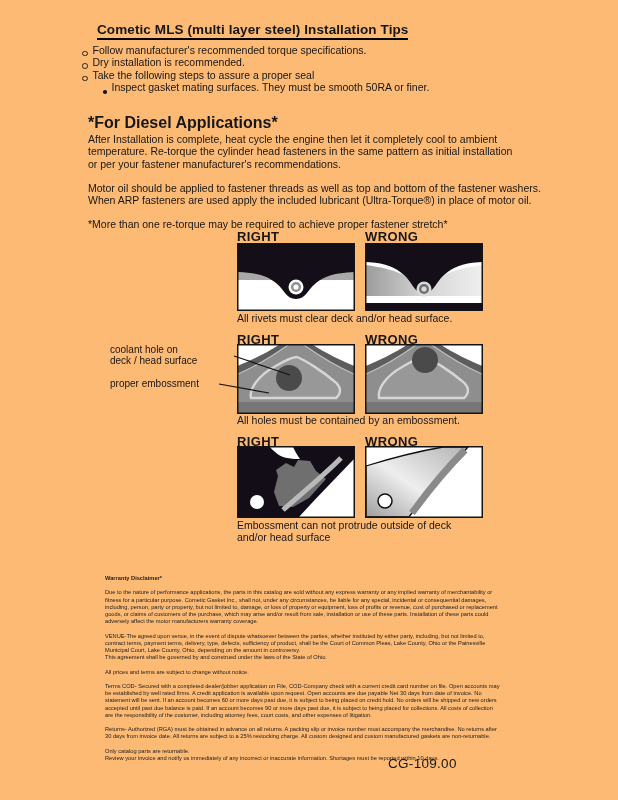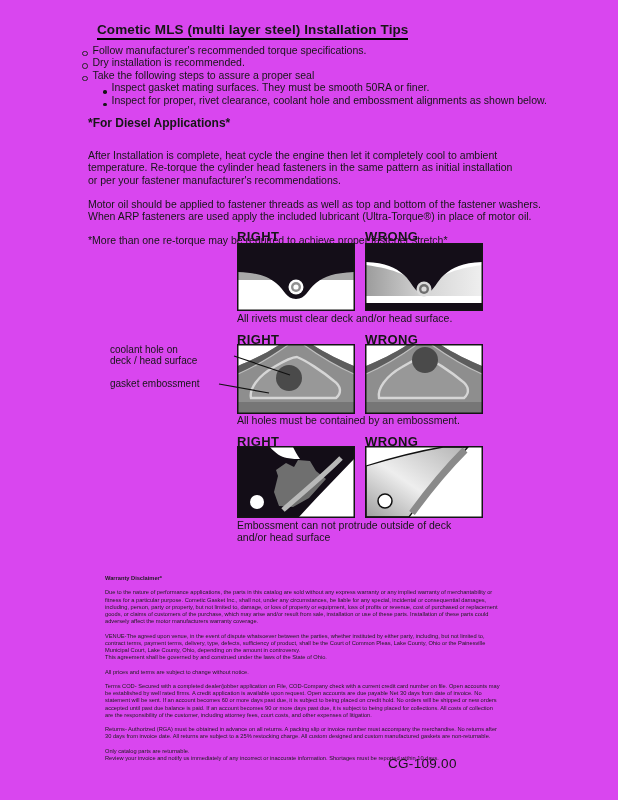--- a/index.html
+++ b/index.html
@@ -1,31 +1,31 @@
 <!DOCTYPE html>
 <html><head>
 <meta charset="utf-8">
 <style>
   html,body { margin:0; padding:0; background:#fff; }
   .page {
-    position:relative; width:618px; height:800px; background:#d946ef;
+    position:relative; width:618px; height:800px; background:#fdba74;
     font-family:"Liberation Sans", sans-serif; color:#161616; overflow:hidden;
   }
   .title {
     position:absolute; left:97px; top:22px; font-size:13.5px; font-weight:bold;
     letter-spacing:0.1px; border-bottom:2px solid #000; padding-bottom:1px;
   }
   .bullets { position:absolute; left:82px; top:44px; font-size:10.5px; line-height:12.4px; }
   .b-row { display:flex; align-items:flex-end; }
   .b-marker { width:3.5px; height:3.5px; border:1px solid #242424; border-radius:50%; margin:3.5px 5px 0 0; flex:none; }
   .sb-row { margin-left:21px; }
   .sb-marker { width:3.5px; height:3.5px; background:#161616; border-radius:50%; margin:4px 5px 0 0; flex:none; }
 
   .diesel { position:absolute; left:88px; top:117px; width:478px; font-size:10.5px; line-height:12.2px; }
-  .diesel-h { font-size:12px; font-weight:bold; margin:0 0 20px 0; }
+  .diesel-h { font-size:16px; font-weight:bold; margin:0 0 4px 0; }
   .diesel p { margin:0 0 12px 0; white-space:pre-line; }
 
   .dg-label { position:absolute; width:118px; text-align:left; font-weight:bold; font-size:13px; letter-spacing:0.4px; }
   .dg-panel { position:absolute; display:block; }
   .dg-caption { position:absolute; font-size:10.5px; line-height:12px; }
   .annot { position:absolute; font-size:10px; line-height:11px; text-align:left; }
   .overlay { position:absolute; left:0; top:0; pointer-events:none; z-index:6; }
 
   .legal { position:absolute; left:105px; top:575px; width:482px; font-size:5.7px; line-height:7.25px; color:#1c1c1c; }
   .legal-h { font-weight:bold; margin:0 0 7px 0; }
@@ -49,24 +49,20 @@
       <span class="b-marker"></span>
       <span>Dry installation is recommended.</span>
     </div>
     <div class="b-row">
       <span class="b-marker"></span>
       <span>Take the following steps to assure a proper seal</span>
     </div>
     <div class="b-row sb-row">
       <span class="sb-marker"></span>
       <span>Inspect gasket mating surfaces.  They must be smooth 50RA or finer.</span>
-    </div>
-    <div class="b-row sb-row">
-      <span class="sb-marker"></span>
-      <span>Inspect for proper, rivet clearance, coolant hole and embossment alignments as shown below.</span>
     </div>
   </div>
 
   <div class="diesel">
     <div class="diesel-h">*For Diesel Applications*</div>
     <p>After Installation is complete, heat cycle the engine then let it completely cool to ambient
 temperature. Re-torque the cylinder head fasteners in the same pattern as initial installation
 or per your fastener manufacturer's recommendations.</p>
     <p>Motor oil should be applied to fastener threads as well as top and bottom of the fastener washers.
 When ARP fasteners are used apply the included lubricant (Ultra-Torque®) in place of motor oil.</p>
@@ -108,21 +104,21 @@
 
   <div class="dg-caption" style="left:237px; top:312px;">All rivets must clear deck and/or head surface.</div>
 
   <div class="dg-label" style="left:237px; top:332px;">RIGHT</div>
   <div class="dg-label" style="left:365px; top:332px;">WRONG</div>
 
   <div class="annot" style="left:110px; top:344px; width:122px;">
     <div>coolant hole on</div>
     <div>deck / head surface</div>
   </div>
-  <div class="annot" style="left:110px; top:378px; width:108px;">gasket embossment</div>
+  <div class="annot" style="left:110px; top:378px; width:108px;">proper embossment</div>
 
   <svg class="dg-panel" style="left:237px; top:344px;" width="118" height="70" viewBox="0 0 118 70">
     <rect width="118" height="70" fill="#8e8e8e"></rect>
     <path d="M1,1 L42,1 C30,9 13,17 1,22 Z" fill="#ffffff"></path>
     <path d="M117,1 L76,1 C88,9 105,17 117,22 Z" fill="#ffffff"></path>
     <path d="M42,1 C30,9 13,17 1,22 L1,30 C17,23 37,11 51,1 Z" fill="#5d5d5d"></path>
     <path d="M76,1 C88,9 105,17 117,22 L117,30 C101,23 81,11 67,1 Z" fill="#5d5d5d"></path>
     <path d="M51,1 C37,11 17,23 1,30" fill="none" stroke="#c0c0c0" stroke-width="1.2"></path>
     <path d="M67,1 C81,11 101,23 117,30" fill="none" stroke="#c0c0c0" stroke-width="1.2"></path>
     <rect x="1" y="58" width="116" height="11" fill="#767676"></rect>

